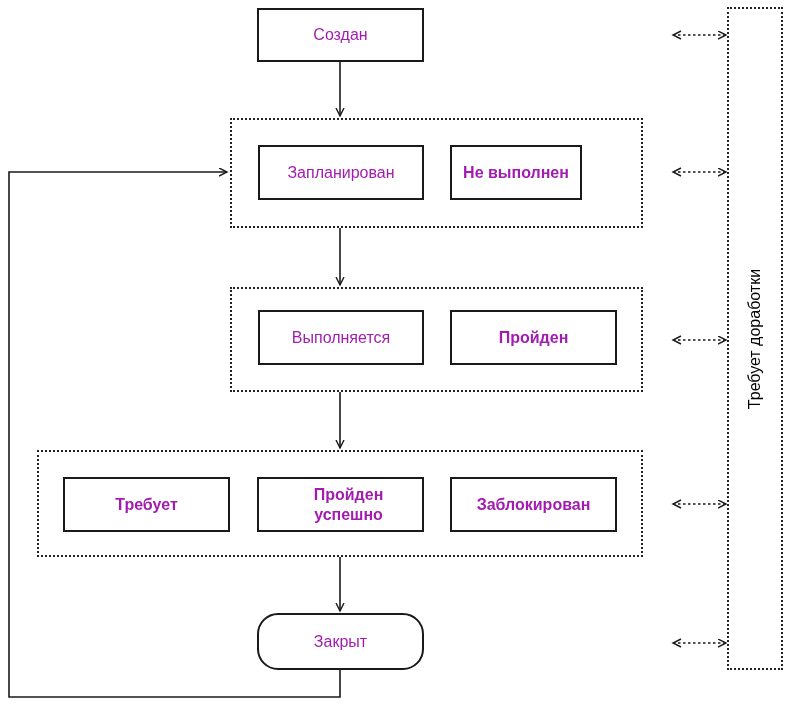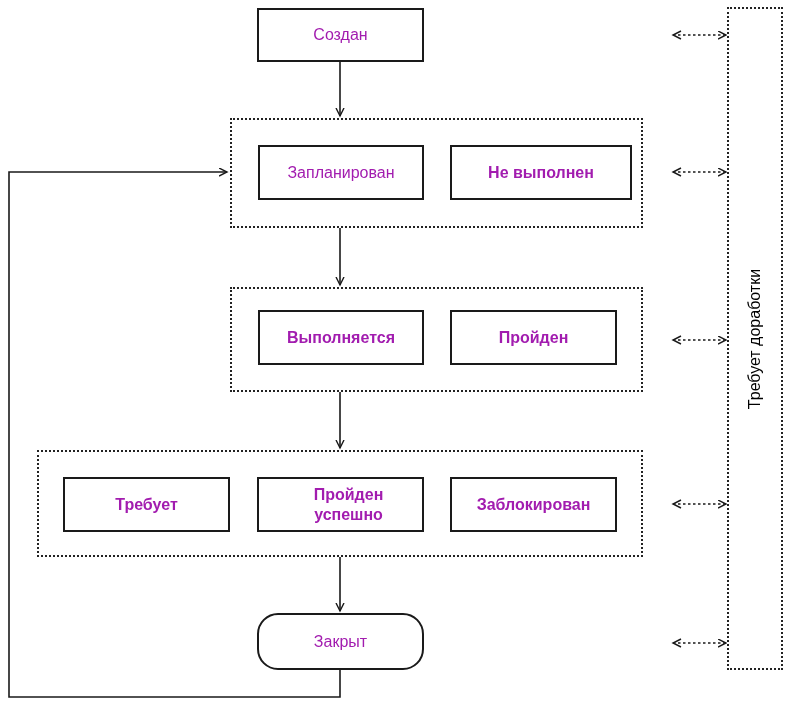--- a/index.html
+++ b/index.html
@@ -79,24 +79,24 @@
     <line x1="673" y1="172" x2="726" y2="172" stroke="#1a1a1a" stroke-width="1.4" stroke-dasharray="2.5,2.5" marker-start="url(#vhead)" marker-end="url(#vhead)"></line>
     <line x1="673" y1="340" x2="726" y2="340" stroke="#1a1a1a" stroke-width="1.4" stroke-dasharray="2.5,2.5" marker-start="url(#vhead)" marker-end="url(#vhead)"></line>
     <line x1="673" y1="504" x2="726" y2="504" stroke="#1a1a1a" stroke-width="1.4" stroke-dasharray="2.5,2.5" marker-start="url(#vhead)" marker-end="url(#vhead)"></line>
     <line x1="673" y1="643" x2="726" y2="643" stroke="#1a1a1a" stroke-width="1.4" stroke-dasharray="2.5,2.5" marker-start="url(#vhead)" marker-end="url(#vhead)"></line>
   </svg>
 
   <div class="node" style="left:257px; top:8px; width:167px; height:54px;">Создан</div>
 
   <div class="group" style="left:230px; top:118px; width:413px; height:110px;"></div>
   <div class="node" style="left:258px; top:145px; width:166px; height:55px;">Запланирован</div>
-  <div class="node bold" style="left:450px; top:145px; width:182px; height:55px;">Не выполнен</div>
+  <div class="node bold" style="left:450px; top:145px; width:132px; height:55px;">Не выполнен</div>
 
   <div class="group" style="left:230px; top:287px; width:413px; height:105px;"></div>
-  <div class="node" style="left:258px; top:310px; width:166px; height:55px;font-weight:bold;">Выполняется</div>
+  <div class="node" style="left:258px; top:310px; width:166px; height:55px;">Выполняется</div>
   <div class="node bold" style="left:450px; top:310px; width:167px; height:55px;">Пройден</div>
 
   <div class="group" style="left:37px; top:450px; width:606px; height:107px;"></div>
   <div class="node bold" style="left:63px; top:477px; width:167px; height:55px;">Требует</div>
   <div class="node bold" style="left:257px; top:477px; width:167px; height:55px;padding-left:16px;">Пройден
 успешно</div>
   <div class="node bold" style="left:450px; top:477px; width:167px; height:55px;">Заблокирован</div>
 
   <div class="node" style="left:257px; top:613px; width:167px; height:57px;border-radius:21px;">Закрыт</div>
 

